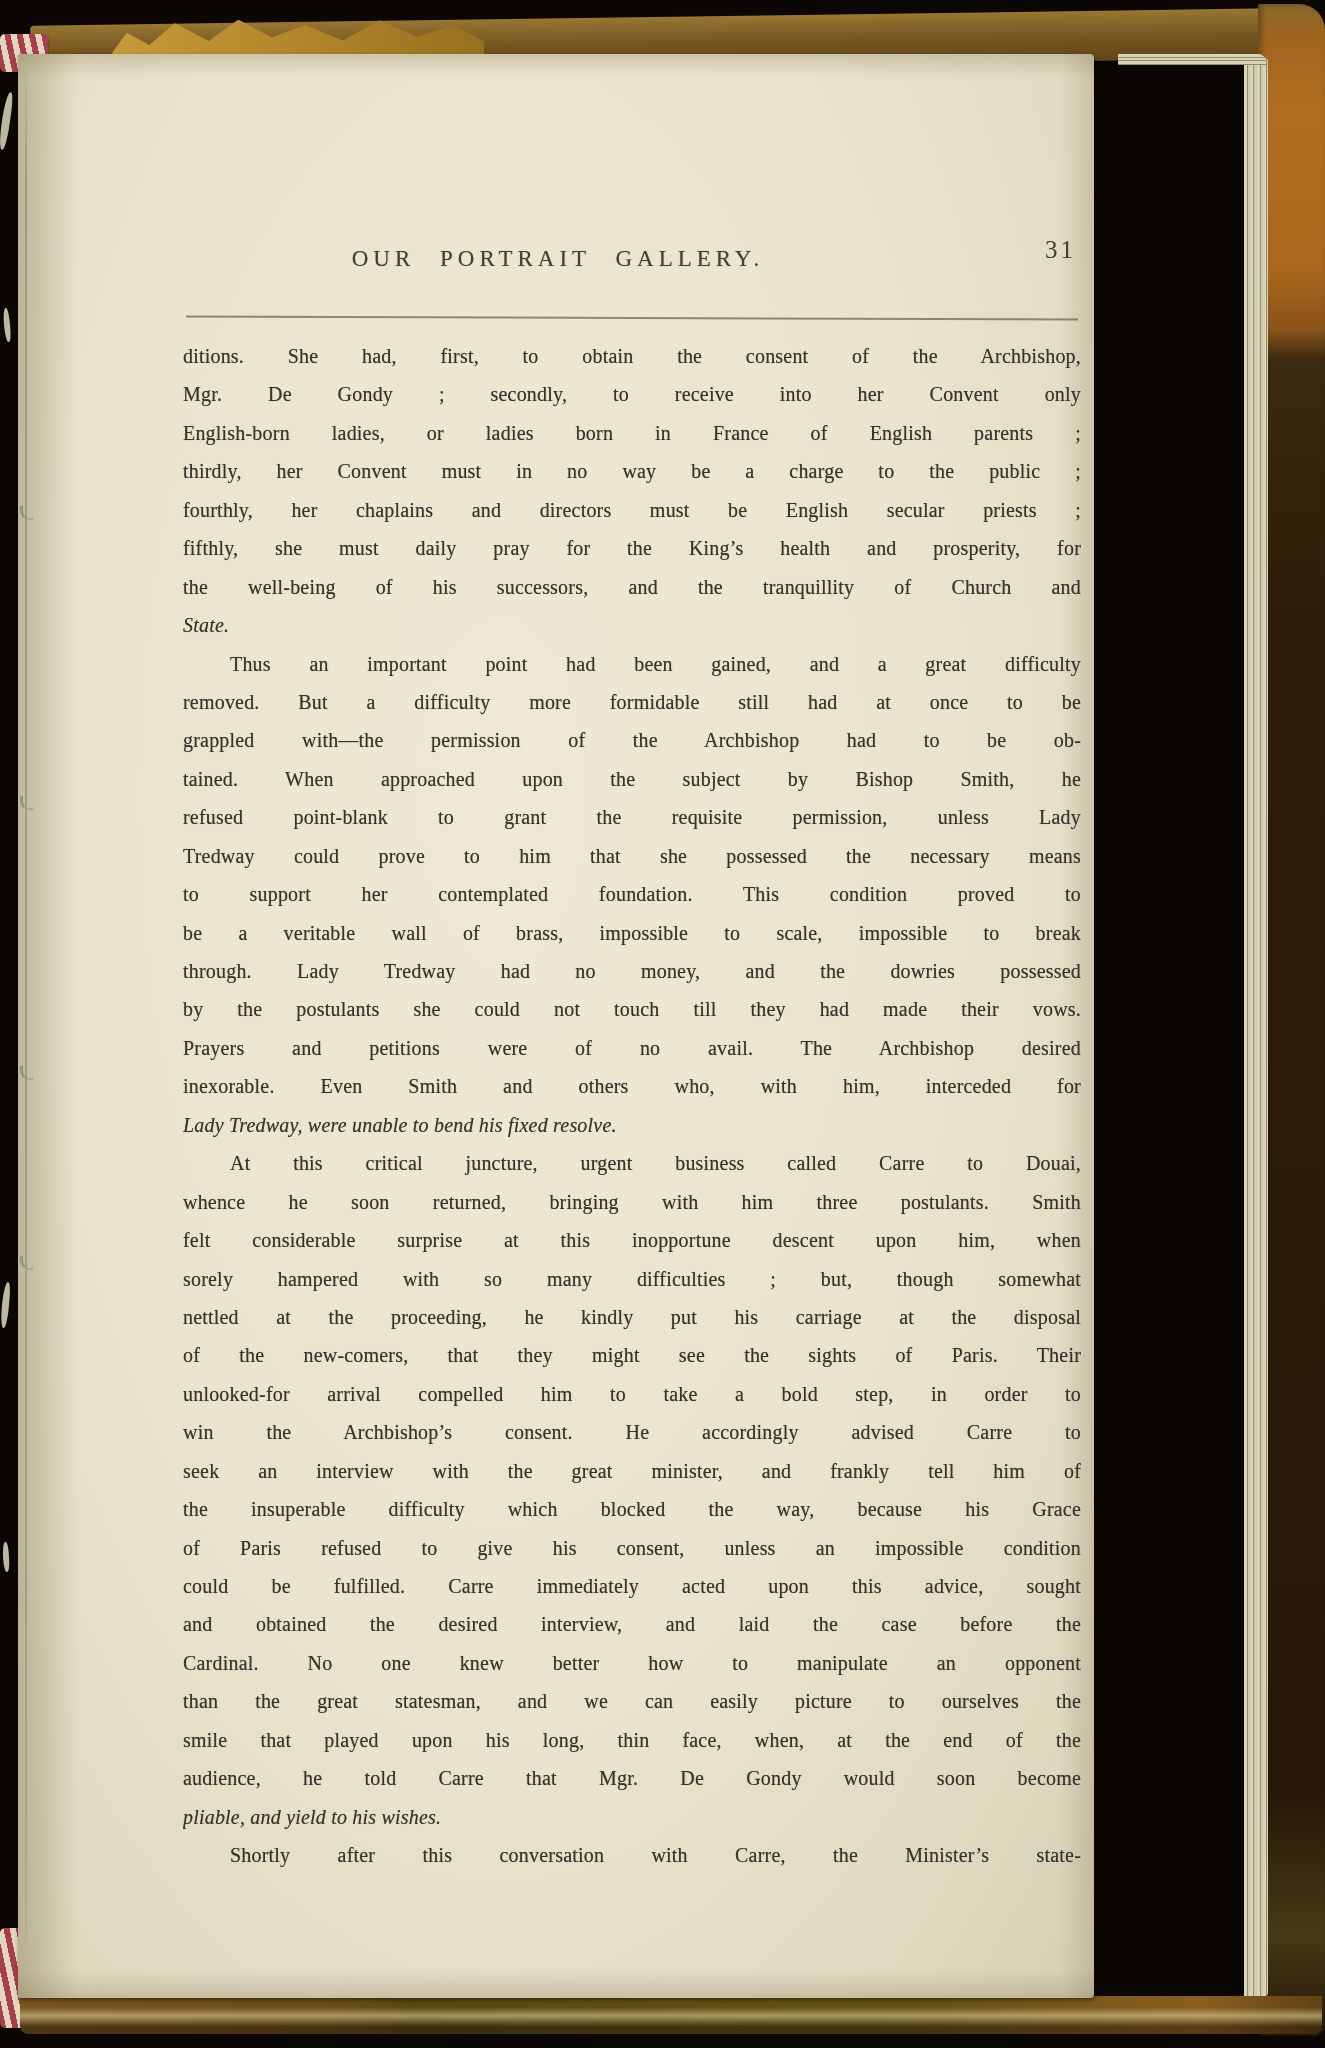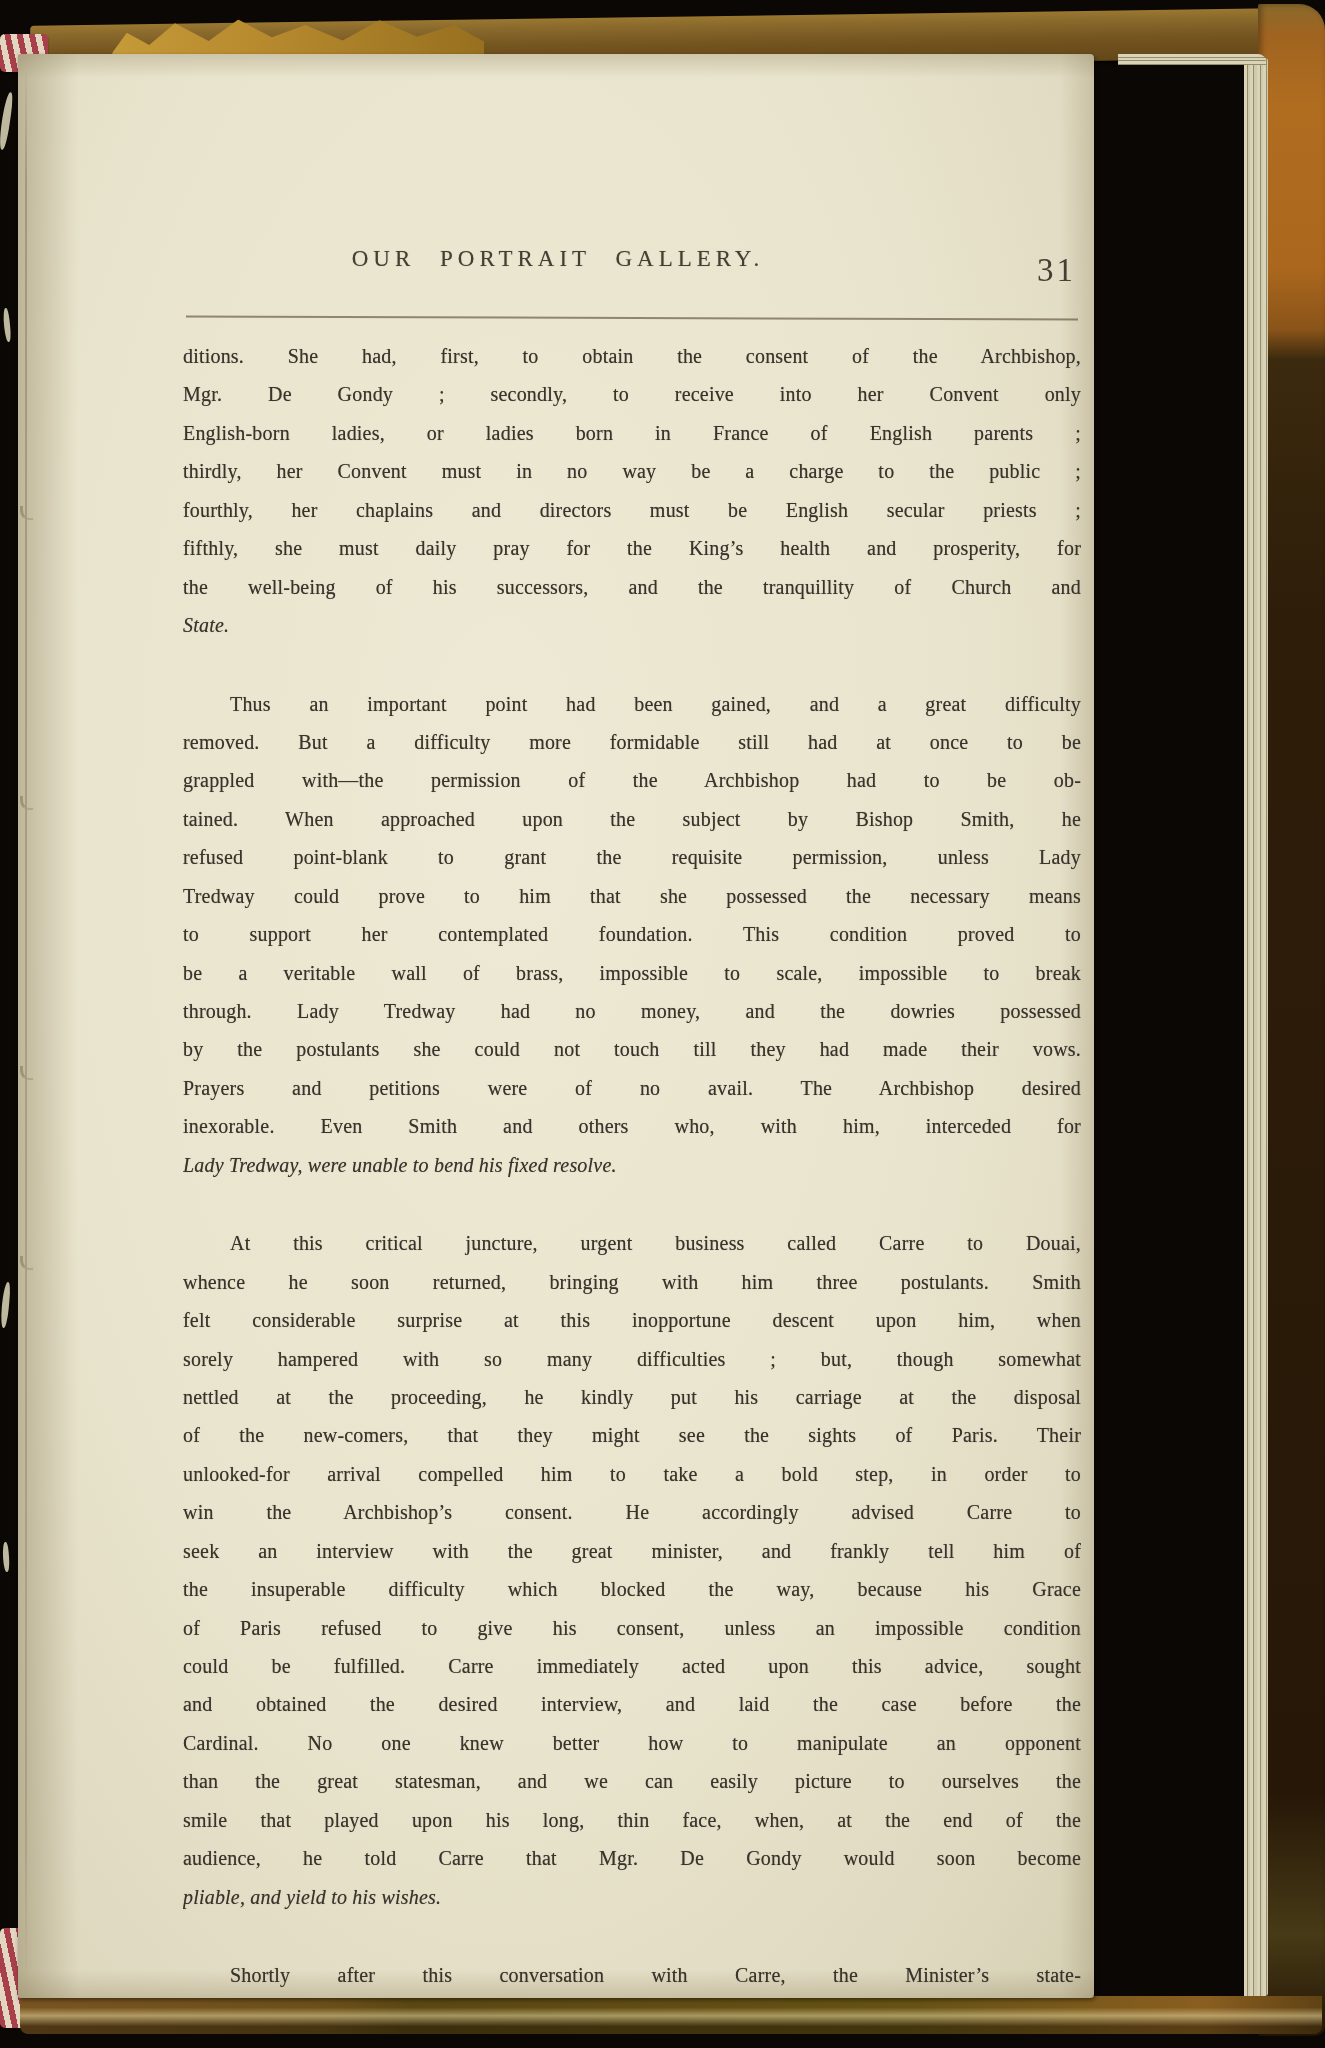--- a/index.html
+++ b/index.html
@@ -80,38 +80,38 @@
     border-left:3px solid #8f8566;border-bottom:2px solid #a79d7d;
     border-radius:0 0 0 70%;opacity:.7;
   }
   
   .running-head{
     position:absolute;left:150px;top:192px;width:780px;
     text-align:center;font-size:23px;letter-spacing:5px;word-spacing:14px;
     color:#443e33;text-shadow:0 0 1px rgba(68,62,51,.4);
   }
   .folio{
-    position:absolute;left:1000px;top:198px;width:58px;text-align:right;
-    font-size:33px;letter-spacing:3px;color:#443e33;
+    position:absolute;left:1000px;top:182px;width:58px;text-align:right;
+    font-size:25px;letter-spacing:3px;color:#443e33;
   }
   .head-rule{
     position:absolute;left:168px;top:263px;width:892px;height:2px;
     background:var(--rule,#5f5140);opacity:.65;transform:rotate(0.18deg);
   }
   .text-block{
     position:absolute;left:165px;top:283px;width:898px;
   }
   .line{
     font-size:20px;line-height:38.45px;height:38.45px;overflow:hidden;
     text-align:justify;color:var(--ink,#38332b);
     letter-spacing:.2px;text-shadow:0 0 .7px rgba(56,51,43,.55);
   }
   .line:not(.last)::after{content:"";display:inline-block;width:100%;height:0;}
   .line.last{text-align:left;font-style:italic;}
-  .line.indent{text-indent:47px;margin-top:40px;}
+  .line.indent{text-indent:47px;}
 </style>
 </head>
 <body style="--background: #0a0705; --page: #e9e4cd; --ink: #38332b; --rule: #5f5140; --leather-top: #7c5c22; --leather-torn: #b78a2e; --leather-right-suede: #a8651c; --leather-right-dark: #2e1d09; --leather-bottom: #6b5316; --headband-red: #a8404c; --headband-cream: #e2d6c0;">
 
 <div class="cover-top"></div>
 <div class="cover-torn"></div>
 <div class="headband top"></div>
 <div class="headband bottom"></div>
 <div class="cover-right"></div>
 <div class="cover-bottom"></div>

